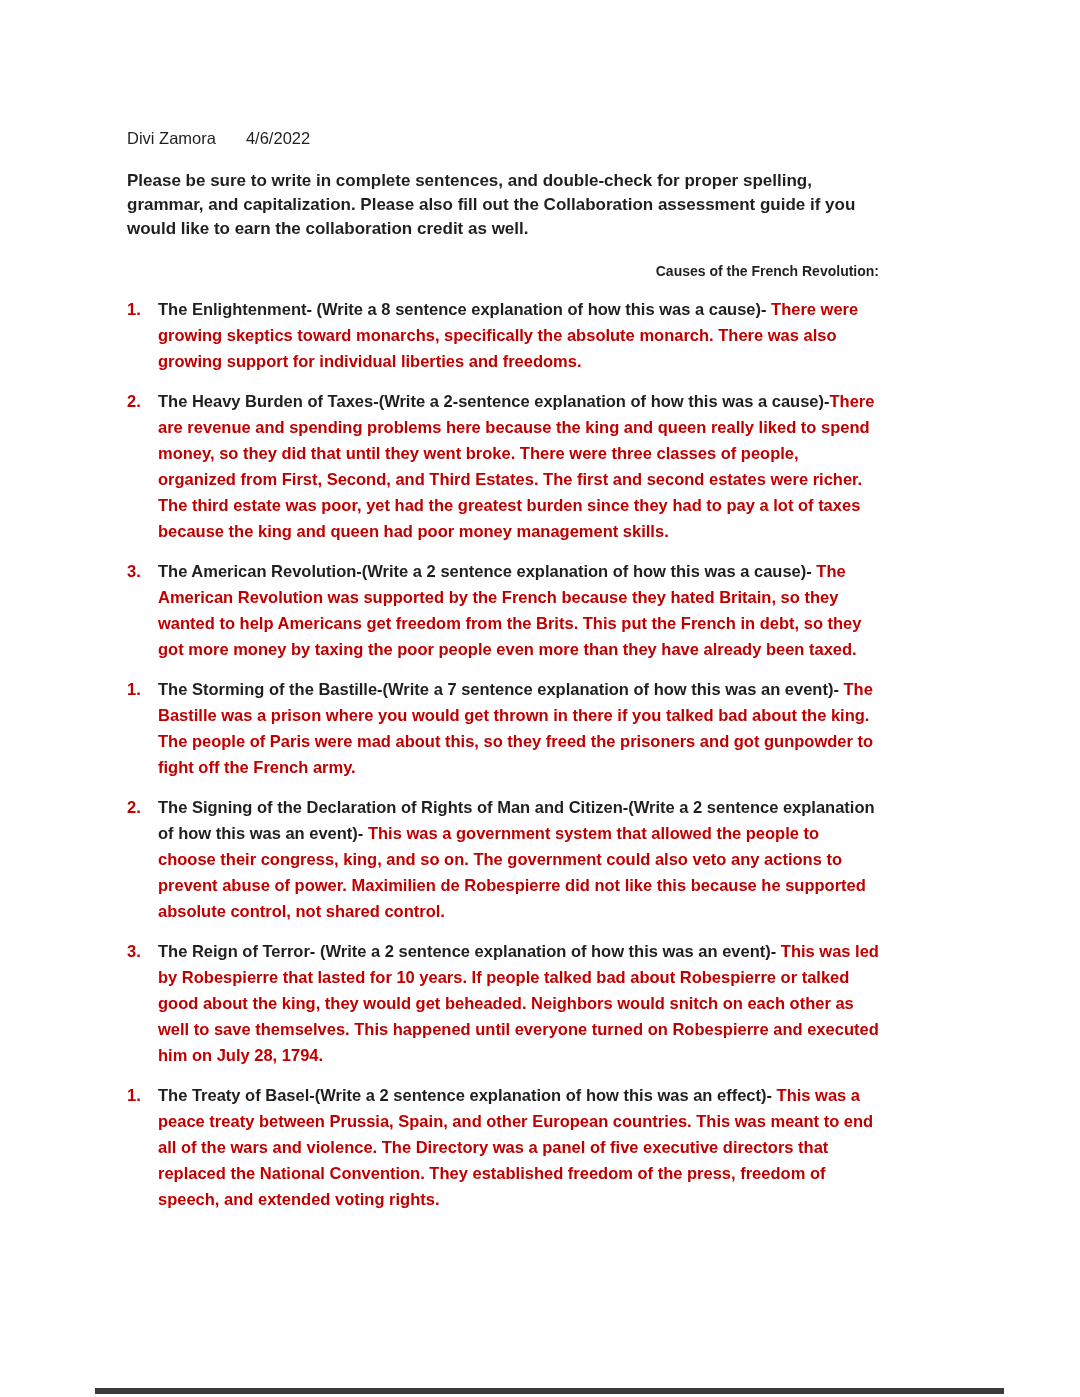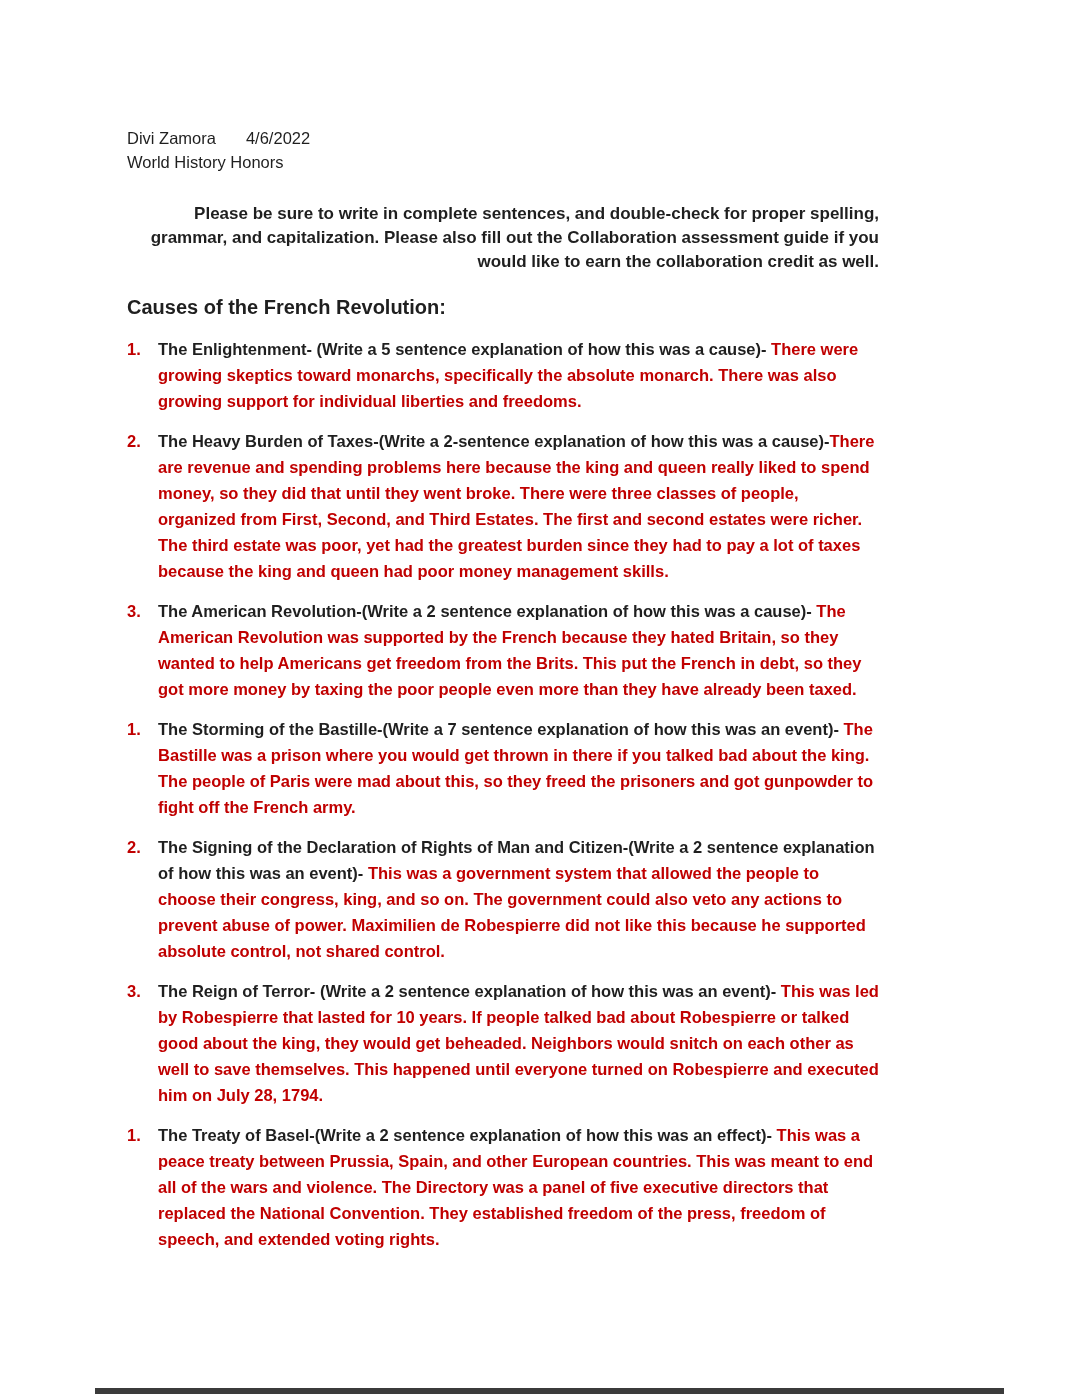--- a/index.html
+++ b/index.html
@@ -21,32 +21,32 @@
     overflow: hidden;
   }
   .header {
     font-size: 16.5px;
     font-weight: 400;
     line-height: 24px;
     color: var(--text-black);
   }
   .header .date { margin-left: 30px; }
   .instructions {
-    margin-top: 28px;
+    margin-top: 19px;
     font-size: 17px;
     font-weight: 700;
     line-height: 24px;
     color: var(--text-black);
-    text-align: right;
   }
   .section-heading {
     margin: 22px 0 17px 0;
-    font-size: 20px;
+    font-size: 14px;
     font-weight: 700;
     color: var(--text-black);
+    text-align: right;
   }
   .list-item {
     display: grid;
     grid-template-columns: 31px 1fr;
     margin-bottom: 14px;
     font-size: 16.5px;
     font-weight: 700;
     line-height: 26px;
   }
   .list-item .num {
@@ -69,30 +69,29 @@
 </style>
 </head>
 <body>
 
 <div class="page">
 
   <div class="header">
     <div class="header-line">
       <span>Divi Zamora</span><span class="date">4/6/2022</span>
     </div>
-    <div class="header-line">World History Honors</div>
   </div>
 
   <p class="instructions">Please be sure to write in complete sentences, and double-check for proper spelling, grammar, and capitalization. Please also fill out the Collaboration assessment guide if you would like to earn the collaboration credit as well.</p>
 
   <h3 class="section-heading">Causes of the French Revolution:</h3>
 
   <div class="list-item">
     <span class="num">1.</span>
-    <div class="item-text"><span class="prompt">The Enlightenment- (Write a 5 sentence explanation of how this was a cause)- </span> <span class="answer">There were growing skeptics toward monarchs, specifically the absolute monarch. There was also growing support for individual liberties and freedoms.</span></div>
+    <div class="item-text"><span class="prompt">The Enlightenment- (Write a 8 sentence explanation of how this was a cause)- </span> <span class="answer">There were growing skeptics toward monarchs, specifically the absolute monarch. There was also growing support for individual liberties and freedoms.</span></div>
   </div>
 
   <div class="list-item">
     <span class="num">2.</span>
     <div class="item-text"><span class="prompt">The Heavy Burden of Taxes-(Write a 2-sentence explanation of how this was a cause)-</span><span class="answer">There are revenue and spending problems here because the king and queen really liked to spend money, so they did that until they went broke. There were three classes of people, organized from First, Second, and Third Estates. The first and second estates were richer. The third estate was poor, yet had the greatest burden since they had to pay a lot of taxes because the king and queen had poor money management skills.</span></div>
   </div>
 
   <div class="list-item">
     <span class="num">3.</span>
     <div class="item-text"><span class="prompt">The American Revolution-(Write a 2 sentence explanation of how this was a cause)- </span> <span class="answer">The American Revolution was supported by the French because they hated Britain, so they wanted to help Americans get freedom from the Brits. This put the French in debt, so they got more money by taxing the poor people even more than they have already been taxed.</span></div>

